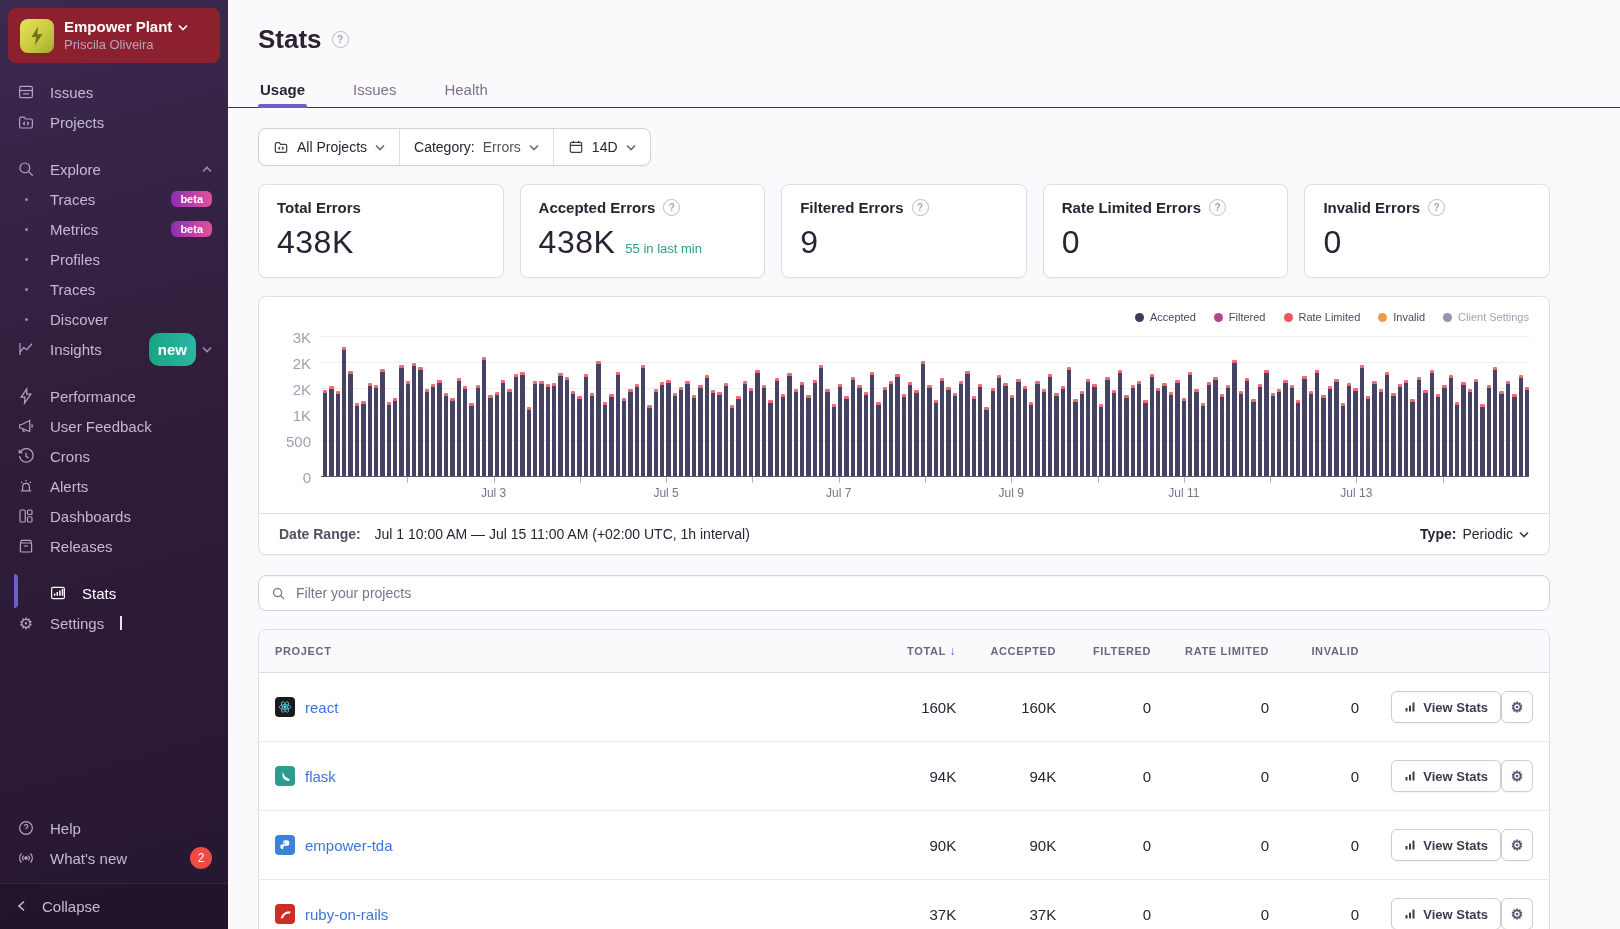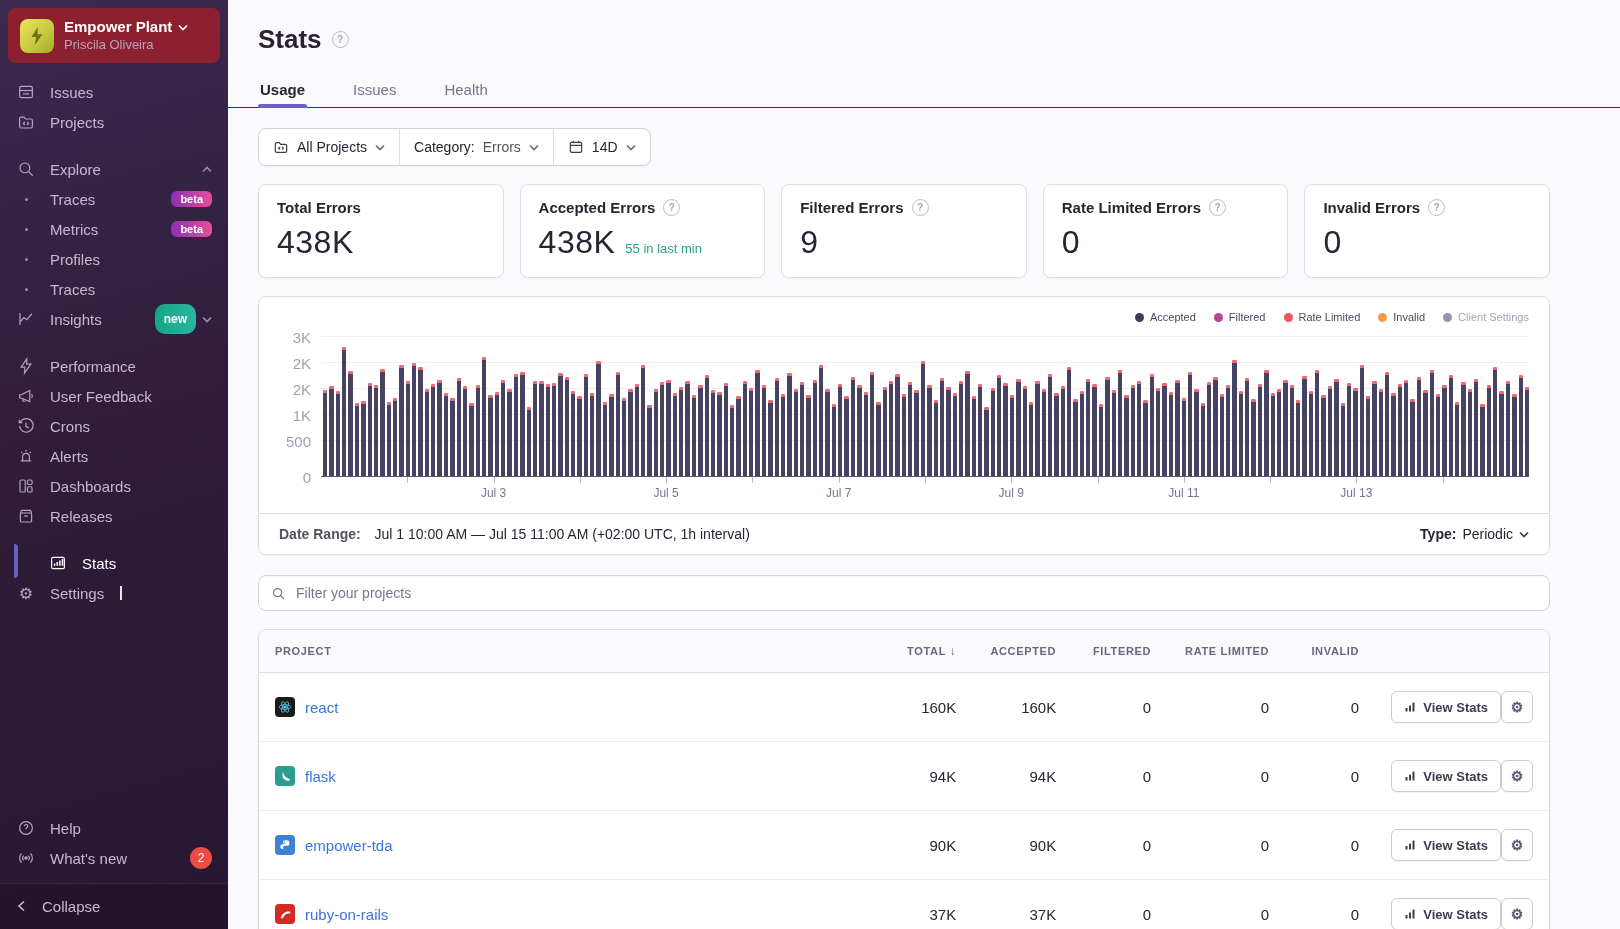--- a/index.html
+++ b/index.html
@@ -15,21 +15,21 @@
   .org-sub { color:#b6a4bf; font-size:13px; }
   .nav { display:flex; flex-direction:column; padding:6px 0 0 0; }
   .nav-item { display:flex; align-items:center; gap:14px; height:30px; padding:0 16px; cursor:pointer; position:relative; color:#c6b8d1; }
   .nav-item .ni-icon { width:20px; display:flex; justify-content:center; color:#b4a3c4; }
   .nav-item.sub { padding-left:16px; }
   .nav-item.sub .bullet { width:20px; display:flex; justify-content:center; }
   .bullet::before { content:""; width:3px; height:3px; border-radius:50%; background:#9c8bab; }
   .nav-gap { height:17px; }
   .nav-right { margin-left:auto; display:flex; align-items:center; gap:6px; }
   .badge-beta { background:linear-gradient(90deg,#8d2eb3,#e54f9c); color:#fff; font-size:11px; padding:2px 9px; border-radius:6px; font-weight:bold; }
-  .badge-new { background:linear-gradient(90deg,#17a583,#2bb5a6); color:#fff; font-size:12px; padding:8px 9px; border-radius:10px; font-weight:bold; }
+  .badge-new { background:linear-gradient(90deg,#17a583,#2bb5a6); color:#fff; font-size:15px; padding:8px 9px; border-radius:10px; font-weight:bold; }
   .nav-item.active { color:#fff; }
   .nav-item.active .ni-icon { color:#fff; }
   .active-pill { position:absolute; left:8px; right:8px; top:-3px; bottom:-3px; background:rgba(255,255,255,0.10); border-radius:6px; z-index:0; }
   .nav-item.active > * { position:relative; z-index:1; }
   .accent-bar { position:absolute; left:-16px; top:-2px; width:4px; height:34px; background:#6c5fc7; border-radius:0 4px 4px 0; z-index:2; }
   .caret-bar { display:inline-block; width:1.5px; height:14px; background:#e8e3ee; margin-left:2px; vertical-align:middle; }
   .sidebar-bottom { margin-top:auto; padding-bottom:0; }
   .badge-count { background:#ee4b45; color:#fff; width:22px; height:22px; border-radius:50%; display:flex; align-items:center; justify-content:center; font-size:12px; }
   .collapse-row { border-top:1px solid rgba(255,255,255,0.08); background:rgba(0,0,0,0.12); height:46px; display:flex; align-items:center; gap:14px; padding:0 16px; cursor:pointer; margin-top:10px; }
 
@@ -171,20 +171,24 @@
           <span class="badge-beta">beta</span>
         </span>
     </div>
     <div class="nav-item sub">
       <span class="bullet"></span>
       <span>Profiles</span>
     </div>
     <div class="nav-item sub">
       <span class="bullet"></span>
       <span>Traces</span>
+    </div>
+    <div class="nav-item sub">
+      <span class="bullet"></span>
+      <span>Discover</span>
     </div>
     <div class="nav-item">
       <span class="ni-icon">
           <svg width="18" height="18" viewBox="0 0 24 24" fill="none" stroke="currentColor" stroke-width="1.6">
             <path d="M4 4 v16"></path>
             <polyline points="4,16 9,10 13,13 20,5"></polyline>
           </svg>
         </span>
       <span>Insights</span>
       <span class="nav-right">

